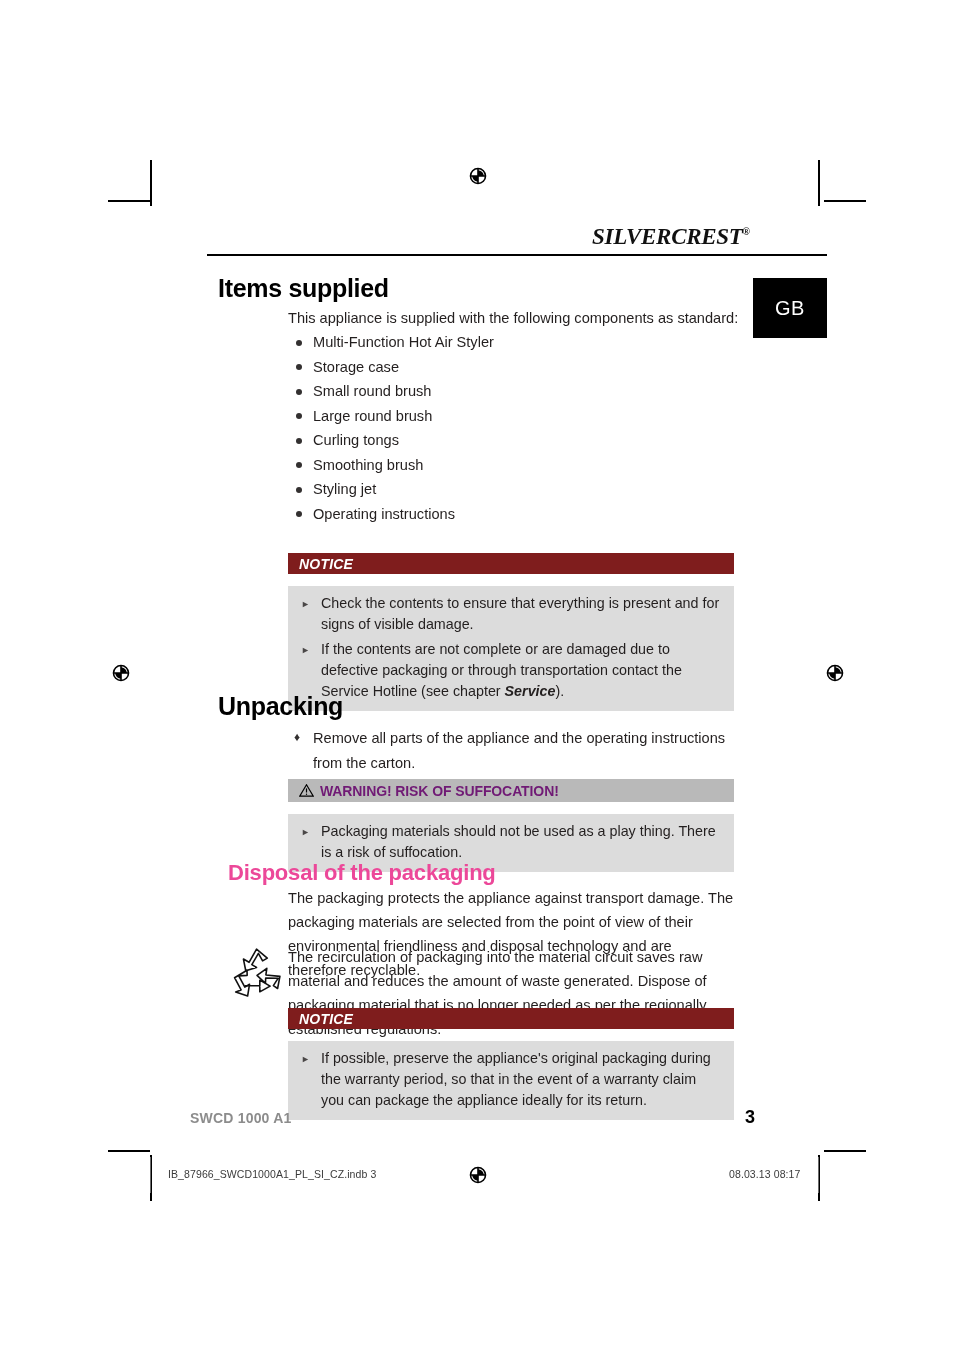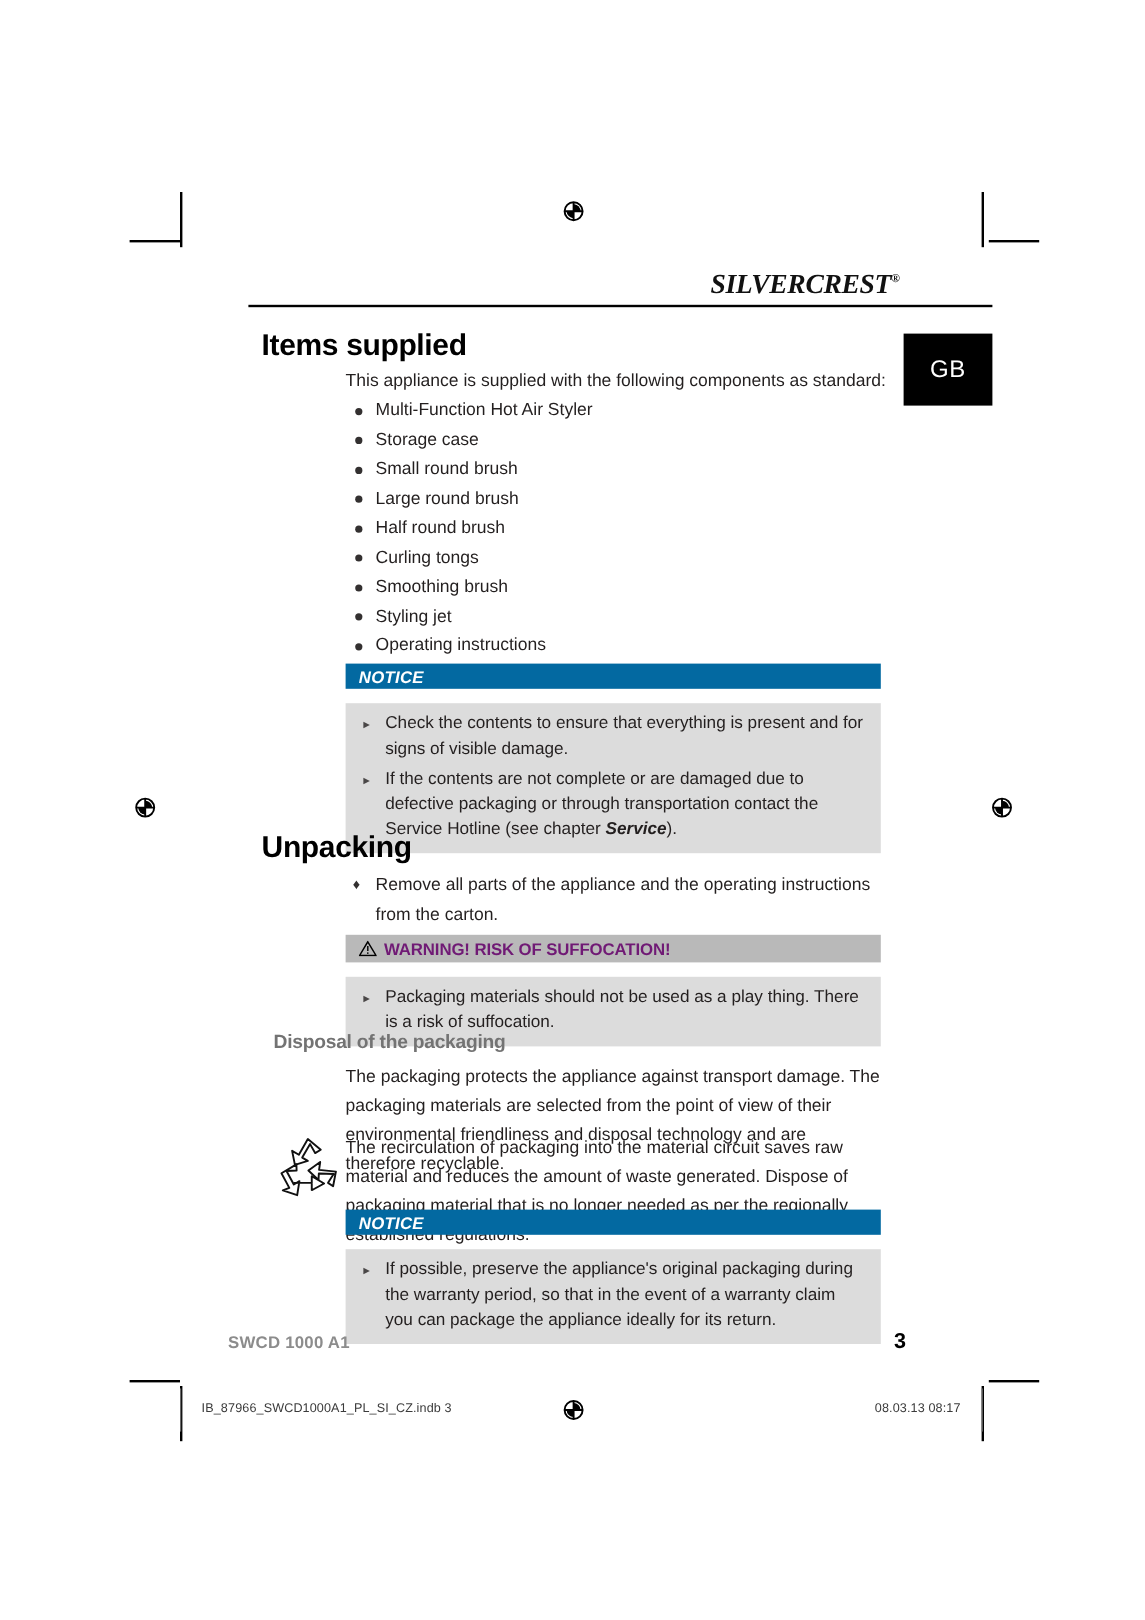--- a/index.html
+++ b/index.html
@@ -94,23 +94,23 @@
     font-size: 25px;
     letter-spacing: -0.3px;
     color: #000000;
   }
   h2.sub-title {
     position: absolute;
     margin: 0;
     left: 228px;
     font-family: "Liberation Sans", sans-serif;
     font-weight: bold;
-    font-size: 16px;
+    font-size: 22px;
     letter-spacing: -0.2px;
-    color: #737373;
+    color: #ec4899;
   }
 
   
   .body-text {
     position: absolute;
     font-size: 14.6px;
     line-height: 24px;
     color: #231f1f;
   }
 
@@ -155,21 +155,21 @@
   }
   .callout-head {
     height: 21px;
     display: flex;
     align-items: center;
     padding-left: 11px;
     box-sizing: border-box;
     font-size: 14px;
   }
   .callout-head.notice {
-    background: #0369a1;
+    background: #7f1d1d;
     color: #ffffff;
     font-style: italic;
     font-weight: bold;
     letter-spacing: 0.2px;
   }
   .callout-head.warning {
     background: #b9b9b9;
     color: #701a75;
     font-weight: bold;
     letter-spacing: -0.1px;
@@ -306,21 +306,20 @@
     </div>
 
   <h1 class="section-title" style="top:274px;">Items supplied</h1>
   <div class="body-text" style="left:288px; top:306px; width:460px;">This appliance is supplied with the following components as standard:</div>
 
   <ul class="bullet-list dot" style="left:288px; top:330px; width:440px;">
     <li>Multi-Function Hot Air Styler</li>
     <li>Storage case</li>
     <li>Small round brush</li>
     <li>Large round brush</li>
-    <li>Half round brush</li>
     <li>Curling tongs</li>
     <li>Smoothing brush</li>
     <li>Styling jet</li>
     <li>Operating instructions</li>
   </ul>
 
   <div class="callout" style="top:553px;">
     <div class="callout-head notice">
       <span>NOTICE</span>
     </div>

